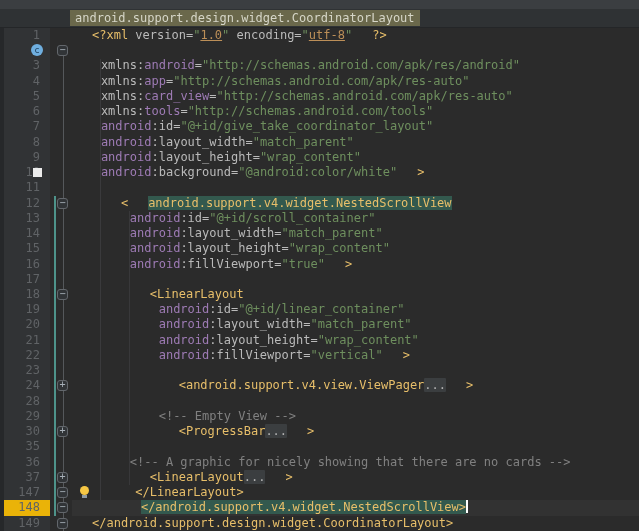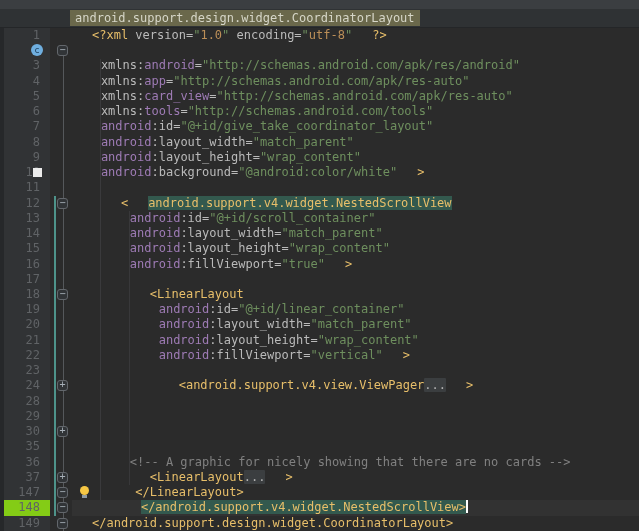--- a/index.html
+++ b/index.html
@@ -14,21 +14,21 @@
   .crumb-chip{margin-left:70px;height:16px;line-height:16px;padding:0 5px;
           background:var(--breadcrumb-bg,#6A684B);color:var(--breadcrumb-text,#D6D6C8);
           font-size:12px;white-space:pre;}
 
   
   .editor{position:absolute;top:28px;left:0;width:639px;height:503px;font-size:12px;}
   .edge{position:absolute;left:0;top:0;width:4px;height:503px;background:#26282A;z-index:4;}
   .row{display:flex;height:15.24px;line-height:15.24px;position:relative;}
   .gutter{flex:none;width:50px;background:var(--gutter-bg,#313335);color:var(--line-number,#606366);
           text-align:right;padding-right:10px;box-sizing:border-box;user-select:none;}
-  .row.cl .gutter{background:#84cc16;}
+  .row.cl .gutter{background:#eab308;}
   .foldstrip{flex:none;width:22px;}
   .code{flex:1;white-space:pre;color:#A9B7C6;}
   .row.cl .code{background:var(--caret-line-bg,#323232);}
 
   
   .fold-vline{position:absolute;left:63px;top:22px;height:481px;width:1px;background:#55585B;z-index:1;}
   .scope-line{position:absolute;left:54px;top:167.6px;height:320px;width:2px;
               background:var(--scope-line,#4E938A);z-index:2;}
   .guide1{position:absolute;left:100px;top:31px;height:441px;width:1px;background:#3A3A3C;z-index:0;}
   .guide2{position:absolute;left:129px;top:183px;height:274px;width:1px;background:#38383A;z-index:0;}
@@ -45,21 +45,21 @@
   .icon-bulb{position:absolute;left:80px;top:1px;width:9px;height:9px;border-radius:50%;
       background:#F5C644;z-index:5;}
   .icon-bulb::after{content:'';position:absolute;left:2px;top:9px;width:5px;height:3px;background:#8E9AA3;}
 
   
   .tok-tag{color:var(--tag,#E8BF6A);margin-left:20px;}
   .tok-ns{color:var(--namespace,#9E7BB5);}
   .tok-attr{color:var(--attribute,#BABABA);}
   .tok-punc{color:var(--attribute,#BABABA);}
   .tok-str{color:var(--string,#6E8F5E);}
-  .tok-val{color:var(--prolog-value,#BC8F58);}
+  .tok-val{color:var(--prolog-value,#BC8F58);text-decoration:underline;}
   .tok-comment{color:var(--comment,#808080);}
   .hl{background:var(--tag-highlight-bg,#33594E);}
   .fold-box{background:#3B3E40;color:#B2B2B2;border-radius:1px;}
   .caret{display:inline-block;width:2px;height:13px;background:#FFFFFF;vertical-align:-2px;}
 </style>
 </head>
 <body>
 
 <div class="app">
   <div class="titlebar"></div>
@@ -198,25 +198,27 @@
           <span class="code"><span class="tok-tag">            &lt;android.support.v4.view.ViewPager</span><span class="fold-box">...</span><span class="tok-tag">&gt;</span></span>
         </div>
         <div class="row">
           <span class="gutter">28</span>
           <span class="foldstrip"></span>
           <span class="code"></span>
         </div>
         <div class="row">
           <span class="gutter">29</span>
           <span class="foldstrip"></span>
+          <span class="code"><span class="tok-comment">            &lt;!-- Empty View --&gt;</span></span>
         </div>
         <div class="row">
           <span class="gutter">30</span>
           <span class="foldstrip"></span>
           <span class="fm">+</span>
+          <span class="code"><span class="tok-tag">            &lt;ProgressBar</span><span class="fold-box">...</span><span class="tok-tag">&gt;</span></span>
         </div>
         <div class="row">
           <span class="gutter">35</span>
           <span class="foldstrip"></span>
           <span class="code"></span>
         </div>
         <div class="row">
           <span class="gutter">36</span>
           <span class="foldstrip"></span>
           <span class="code"><span class="tok-comment">        &lt;!-- A graphic for nicely showing that there are no cards --&gt;</span></span>

